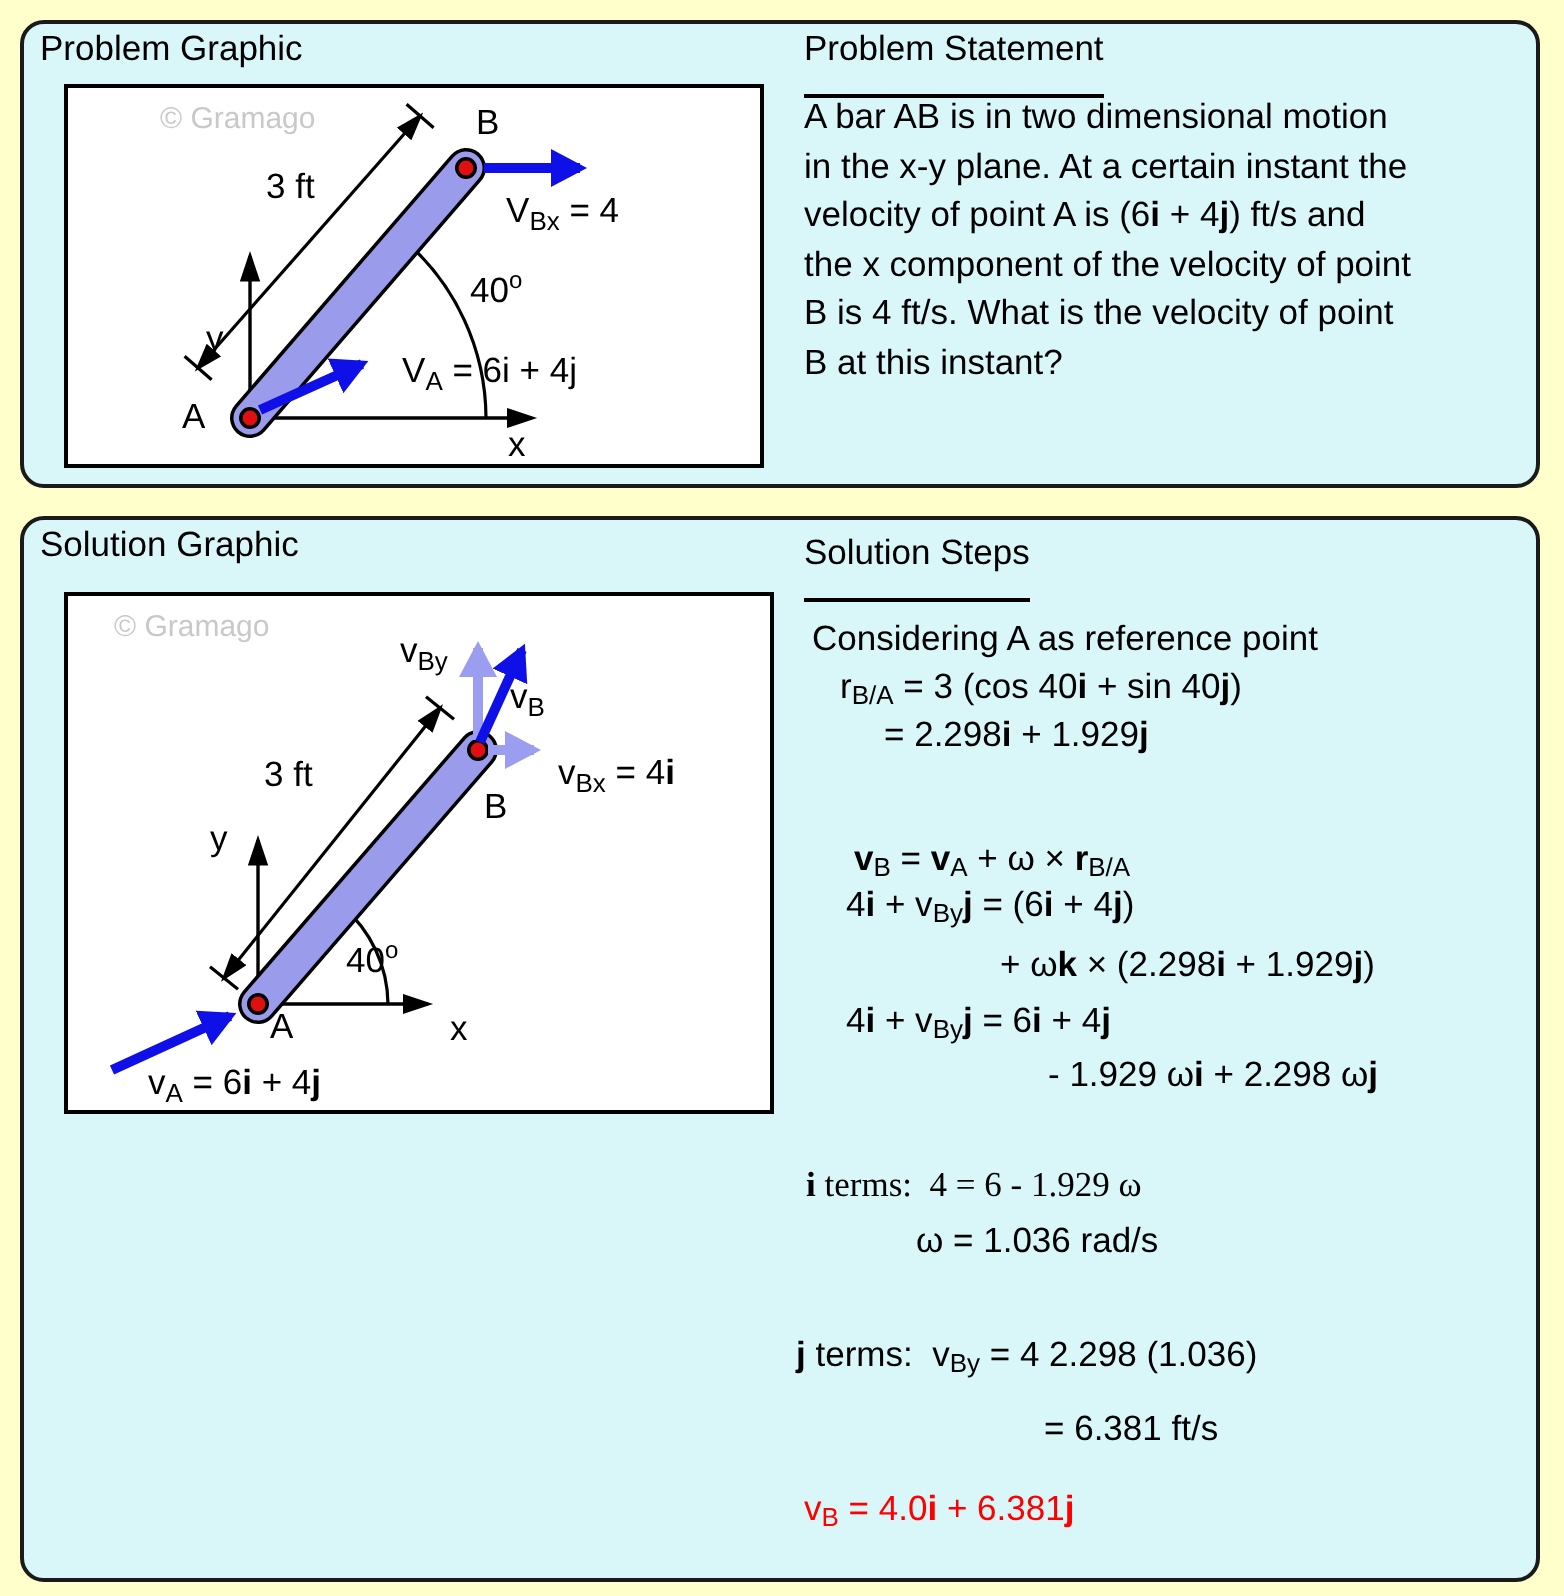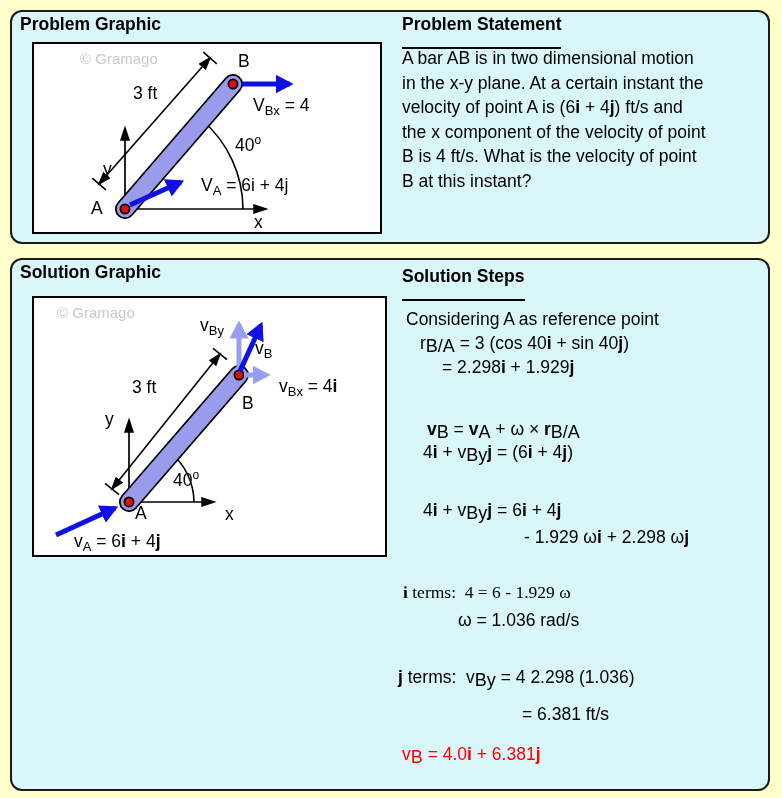--- a/index.html
+++ b/index.html
@@ -14,31 +14,31 @@
   .panel{
     position:absolute;left:10px;width:760px;
     background:#D9F6F9;
     border:2px solid #1A1A1A;
     border-radius:12px;
     box-sizing:border-box;
   }
   #panel-problem{top:10px;height:234px;}
   #panel-solution{top:258px;height:533px;}
   .panel-title{
-    position:absolute;font-size:17.5px;font-weight:bold;white-space:pre;
+    position:absolute;font-size:17.5px;font-weight:normal;white-space:pre;
   }
   .underlined{border-bottom:2px solid #000;padding-bottom:12px;}
   .diagram{
     position:absolute;background:#FFFFFF;border:2px solid #000;
   }
   #svg-problem{left:32px;top:42px;}
   #svg-solution{left:32px;top:296px;}
   .rich{position:absolute;font-size:17.5px;white-space:pre;line-height:24.5px;}
   .rt-b{font-weight:bold;}
-  .rt-sub{font-size:18px;vertical-align:-3px;}
+  .rt-sub{font-size:13px;vertical-align:-3px;}
   #statement-text{left:402px;top:46px;width:376px;}
   
   #sl1{left:406px;top:307px;}
   #sl2{left:420px;top:331px;}
   #sl3{left:442px;top:355px;}
   #sl4{left:427px;top:417px;}
   #sl5{left:423px;top:440px;}
   #sl6{left:500px;top:470px;}
   #sl7{left:423px;top:498px;}
   #sl8{left:505px;top:525px;margin-left:19px;}
@@ -152,20 +152,21 @@
     <text x="221" y="56"><tspan>v</tspan><tspan dy="4" class="sub">B</tspan></text>
     <text x="245" y="94"><tspan>v</tspan><tspan dy="4" class="sub">Bx</tspan><tspan dy="-4"> = 4</tspan><tspan font-weight="bold">i</tspan></text>
     <text x="40" y="249"><tspan>v</tspan><tspan dy="4" class="sub">A</tspan><tspan dy="-4"> = 6</tspan><tspan font-weight="bold">i</tspan><tspan> + 4</tspan><tspan font-weight="bold">j</tspan></text>
   </svg>
 
   <div class="rich" id="sl1"><span>Considering A as reference point</span></div>
   <div class="rich" id="sl2"><span>r</span><span class="rt-sub">B/A</span><span> = 3 (cos 40</span><span class="rt-b">i</span><span> + sin 40</span><span class="rt-b">j</span><span>)</span></div>
   <div class="rich" id="sl3"><span>= 2.298</span><span class="rt-b">i</span><span> + 1.929</span><span class="rt-b">j</span></div>
   <div class="rich" id="sl4"><span class="rt-b">v</span><span class="rt-sub">B</span><span> = </span><span class="rt-b">v</span><span class="rt-sub">A</span><span> + ω × </span><span class="rt-b">r</span><span class="rt-sub">B/A</span></div>
   <div class="rich" id="sl5"><span>4</span><span class="rt-b">i</span><span> + v</span><span class="rt-sub">By</span><span class="rt-b">j</span><span> = (6</span><span class="rt-b">i</span><span> + 4</span><span class="rt-b">j</span><span>)</span></div>
+  <div class="rich" id="sl6"><span>+ ω</span><span class="rt-b">k</span><span> × (2.298</span><span class="rt-b">i</span><span> + 1.929</span><span class="rt-b">j</span><span>)</span></div>
   <div class="rich" id="sl7"><span>4</span><span class="rt-b">i</span><span> + v</span><span class="rt-sub">By</span><span class="rt-b">j</span><span> = 6</span><span class="rt-b">i</span><span> + 4</span><span class="rt-b">j</span></div>
   <div class="rich" id="sl8"><span>- 1.929 ω</span><span class="rt-b">i</span><span> + 2.298 ω</span><span class="rt-b">j</span></div>
   <div class="rich" id="sl9"><span class="rt-b">i</span><span> terms:  4 = 6 - 1.929 ω</span></div>
   <div class="rich" id="sl10"><span>ω = 1.036 rad/s</span></div>
   <div class="rich" id="sl11"><span class="rt-b">j</span><span> terms:  v</span><span class="rt-sub">By</span><span> = 4 2.298 (1.036)</span></div>
   <div class="rich" id="sl12"><span>= 6.381 ft/s</span></div>
   <div class="rich" id="sl13"><span>v</span><span class="rt-sub">B</span><span> = 4.0</span><span class="rt-b">i</span><span> + 6.381</span><span class="rt-b">j</span></div>
 
 </div>
 

